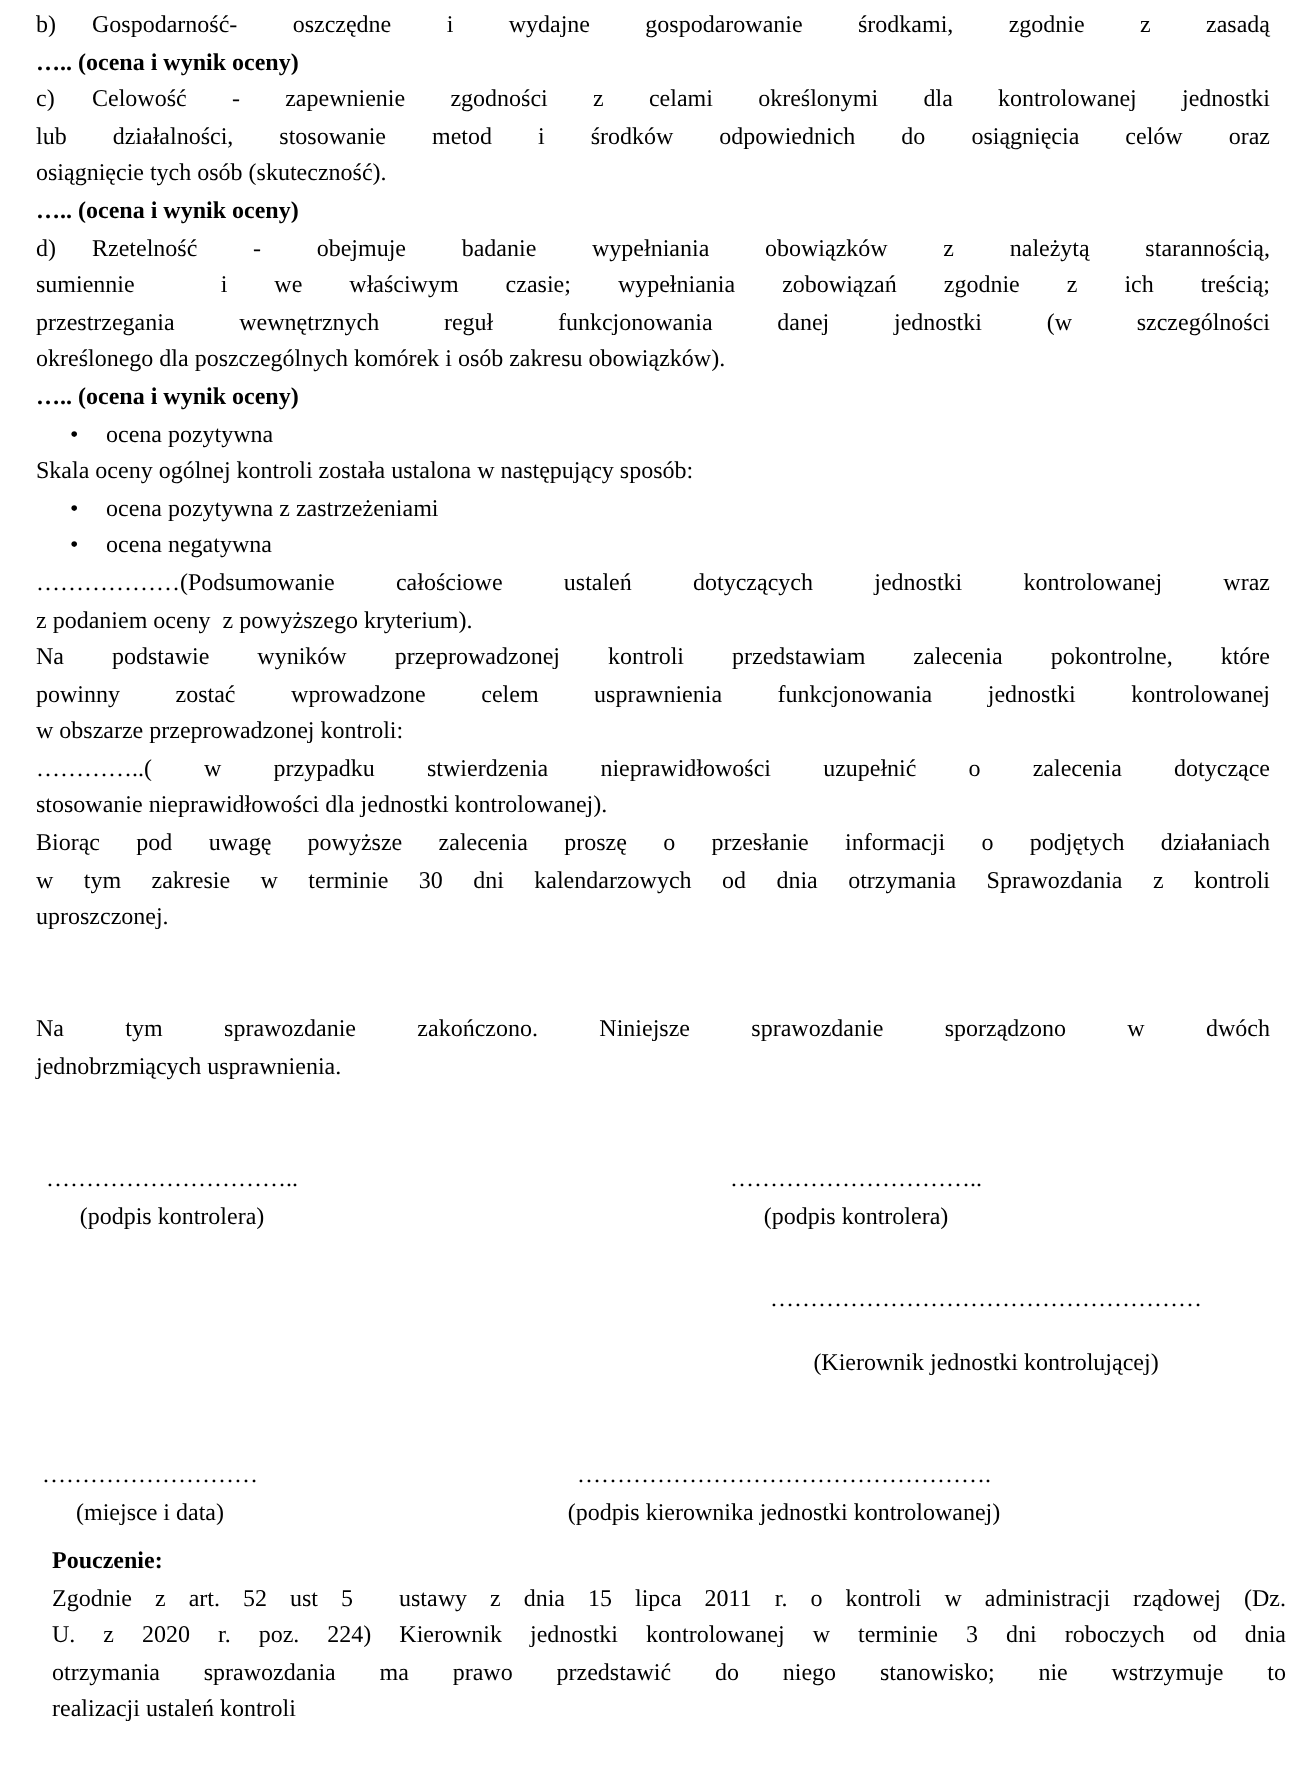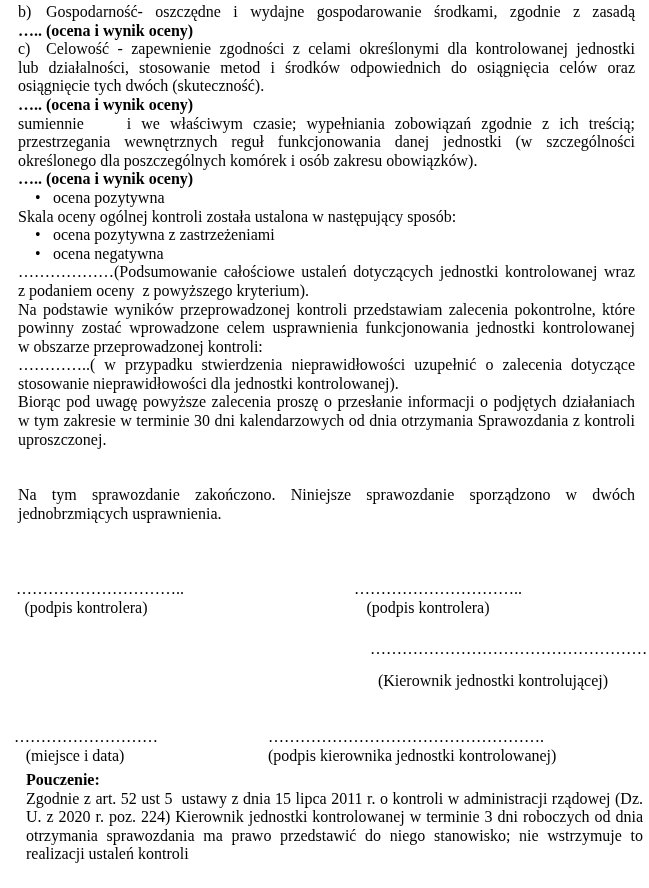--- a/index.html
+++ b/index.html
@@ -1,21 +1,21 @@
 <!DOCTYPE html>
 <html><head>
 <meta charset="utf-8">
 <style>
   html,body{margin:0;padding:0;background:#ffffff;}
   .page{
     position:relative;
     width:649px;height:888px;
     background:#ffffff;color:#000000;
     font-family:"Liberation Serif",serif;
-    font-size:16px;line-height:18.6px;
+    font-size:12px;line-height:18.6px;
     overflow:hidden;
   }
   .main{position:absolute;left:18px;top:3px;width:617px;}
   .tline{min-height:18.6px;}
   .tline.just{text-align:justify;text-align-last:justify;-moz-text-align-last:justify;}
   .tline.bold{font-weight:bold;}
   .marker{display:inline-block;width:28px;}
   .tline.bul{padding-left:17px;}
   .bullet{display:inline-block;width:18px;}
   .tab{display:inline-block;width:43px;}
@@ -29,22 +29,23 @@
 </head>
 <body>
 
 <div class="page">
 
   <div class="main" id="main-text">
       <div class="tline just"><span class="marker">b)</span>Gospodarność- oszczędne i wydajne gospodarowanie środkami, zgodnie z zasadą</div>
       <div class="tline bold">….. (ocena i wynik oceny)</div>
       <div class="tline just"><span class="marker">c)</span>Celowość - zapewnienie zgodności z celami określonymi dla kontrolowanej jednostki</div>
       <div class="tline just">lub działalności, stosowanie metod i środków odpowiednich do osiągnięcia celów oraz</div>
-      <div class="tline">osiągnięcie tych dwóch (skuteczność).</div>
+      <div class="tline">osiągnięcie tych osób (skuteczność).</div>
       <div class="tline bold">….. (ocena i wynik oceny)</div>
+      <div class="tline just"><span class="marker">d)</span>Rzetelność - obejmuje badanie wypełniania obowiązków z należytą starannością,</div>
       <div class="tline just">sumiennie<span class="tab"></span>i we właściwym czasie; wypełniania zobowiązań zgodnie z ich treścią;</div>
       <div class="tline just">przestrzegania wewnętrznych reguł funkcjonowania danej jednostki (w szczególności</div>
       <div class="tline">określonego dla poszczególnych komórek i osób zakresu obowiązków).</div>
       <div class="tline bold">….. (ocena i wynik oceny)</div>
       <div class="tline bul"><span class="bullet">•</span>ocena pozytywna</div>
       <div class="tline">Skala oceny ogólnej kontroli została ustalona w następujący sposób:</div>
       <div class="tline bul"><span class="bullet">•</span>ocena pozytywna z zastrzeżeniami</div>
       <div class="tline bul"><span class="bullet">•</span>ocena negatywna</div>
       <div class="tline just">………………(Podsumowanie całościowe ustaleń dotyczących jednostki kontrolowanej wraz</div>
       <div class="tline">z podaniem oceny&nbsp; z powyższego kryterium).</div>

